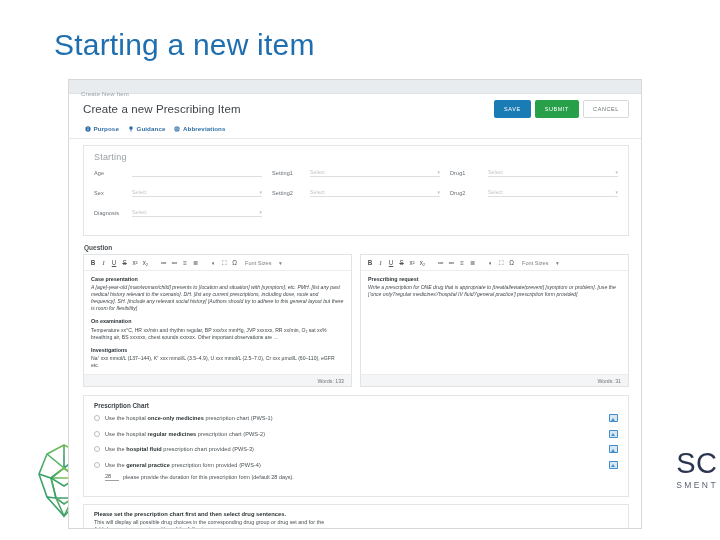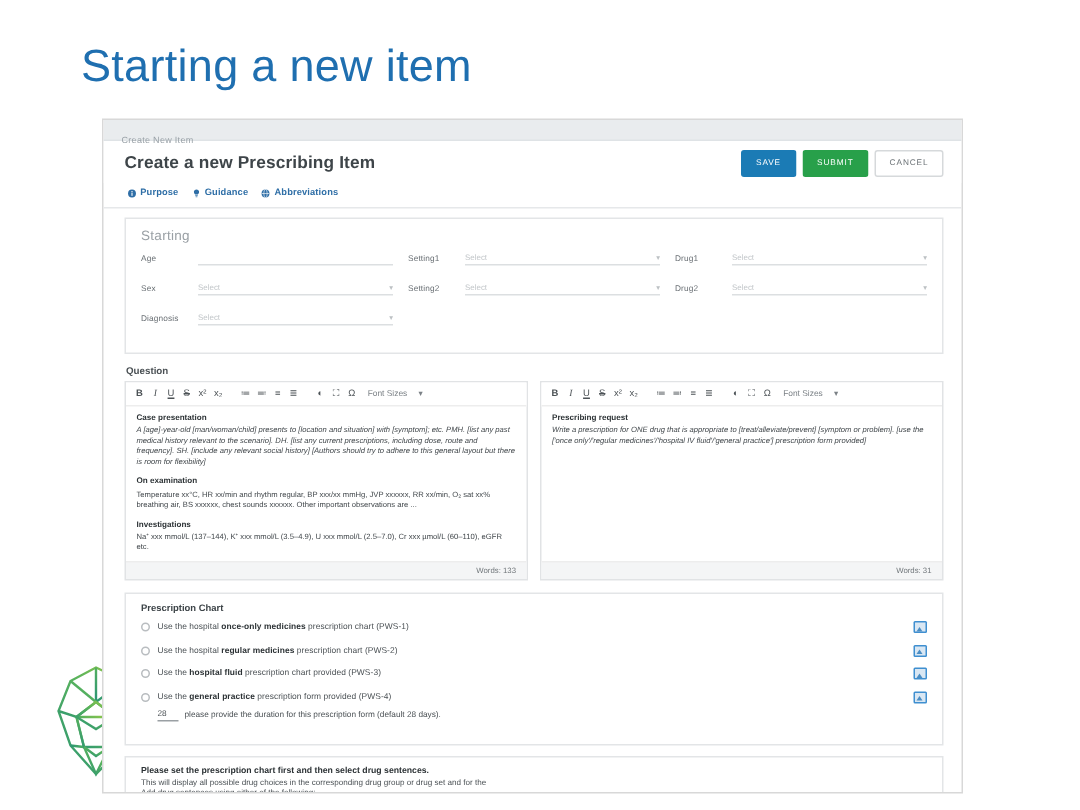--- a/index.html
+++ b/index.html
@@ -67,21 +67,21 @@
   .breadcrumb-bar .crumb {
     font-size: 6px; color: #9aa2a8; letter-spacing: 0.2px;
   }
 
   .page-head {
     display: flex; align-items: center; justify-content: space-between;
     padding: 6px 12px 4px 14px;
     background: #fff;
   }
   .page-head h1 {
-    font-size: 11.5px; font-weight: 700; color: #3e4549; letter-spacing: 0.1px;
+    font-size: 11.5px; font-weight: 400; color: #3e4549; letter-spacing: 0.1px;
   }
   .head-actions { display: flex; gap: 4px; }
   .btn {
     font-size: 5.5px; letter-spacing: 0.6px;
     padding: 5px 9px; border-radius: 2px; border: 1px solid transparent;
     color: #fff; line-height: 6px;
   }
   .btn-save   { background: #1b7bb5; }
   .btn-submit { background: #28a04a; }
   .btn-cancel { background: #ffffff; color: #6b7276; border: 1px solid #d6d9db; }
@@ -221,20 +221,24 @@
       <path d="M44 36 L40 56 L50 55"></path>
       <path d="M18 36 L23 56 L14 55"></path>
       <path d="M40 56 L31 74 L23 56"></path>
       <path d="M18 36 L23 56 L40 56 L44 36 Z"></path>
       <path d="M31 26 L18 36 L31 44 L44 36 Z"></path>
       <path d="M31 44 L31 62"></path>
       <path d="M23 56 L31 62 L40 56"></path>
     </g>
   </svg>
 
+  <div class="brand-wordmark">
+    <div class="bw-big">SC</div>
+    <div class="bw-small">SMENT</div>
+  </div>
 
   <div class="screenshot">
 
     <div class="breadcrumb-bar">
       <span class="crumb">Create New Item</span>
     </div>
 
     <div class="page-head">
       <h1>Create a new Prescribing Item</h1>
       <div class="head-actions">

